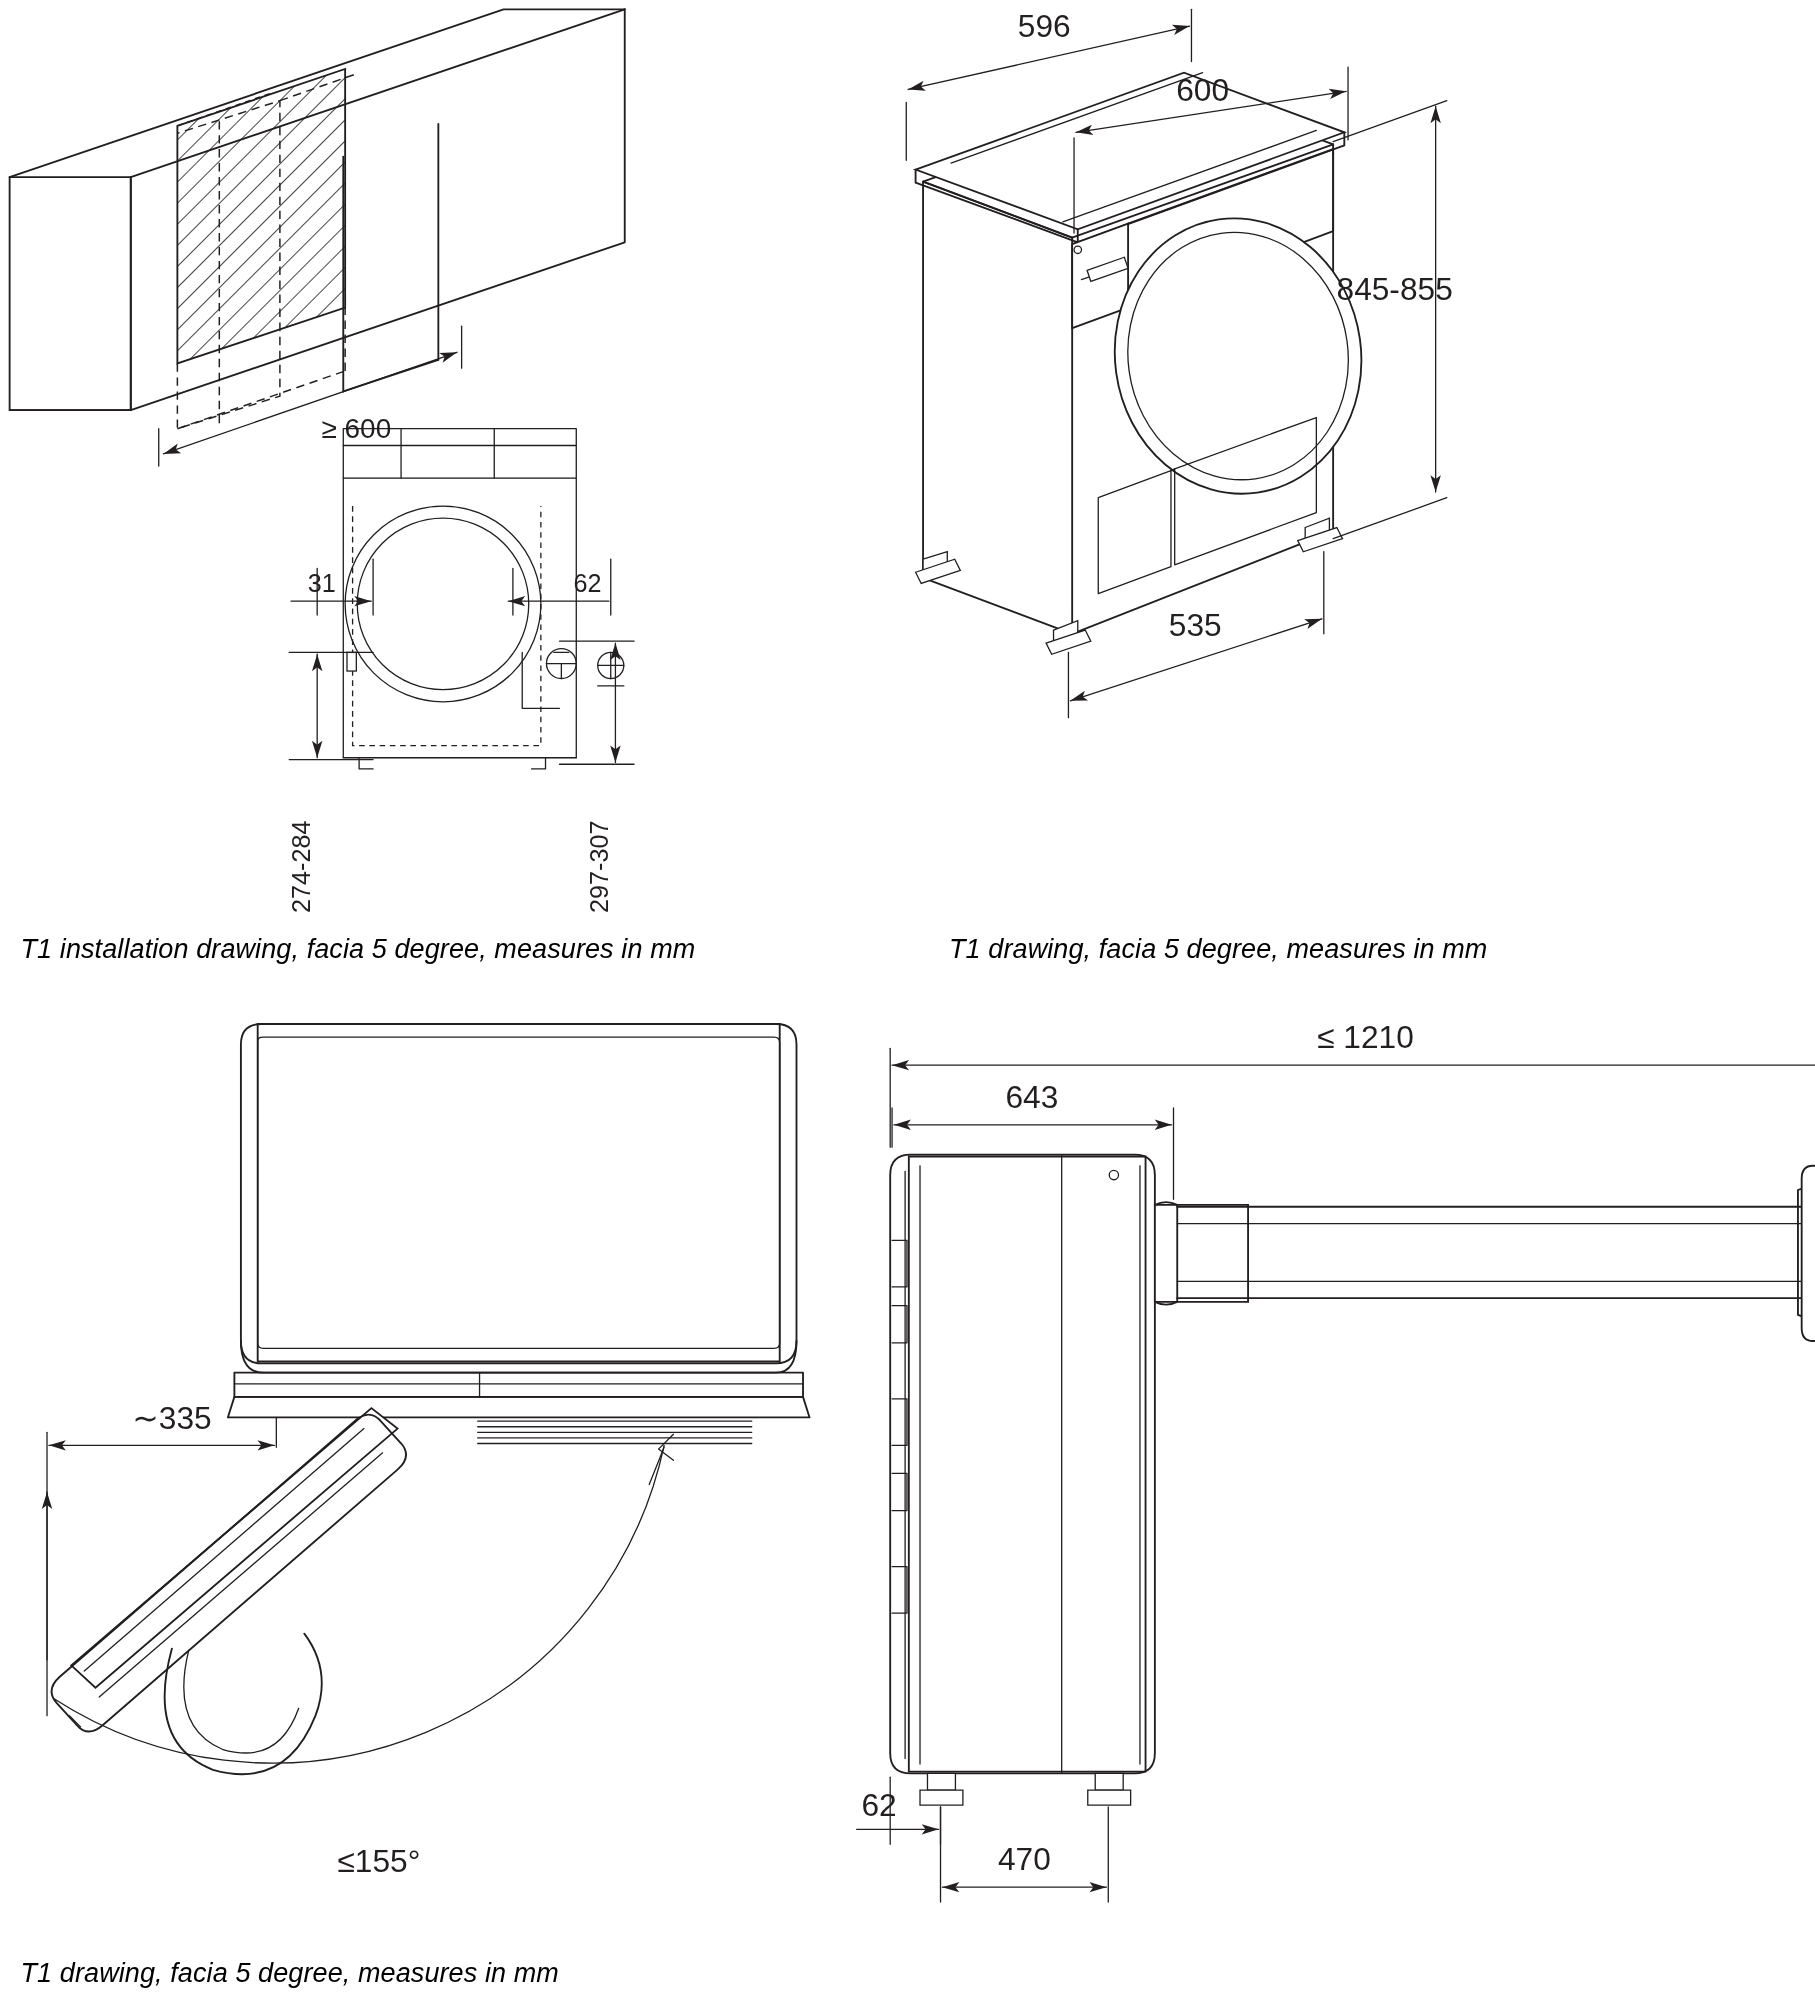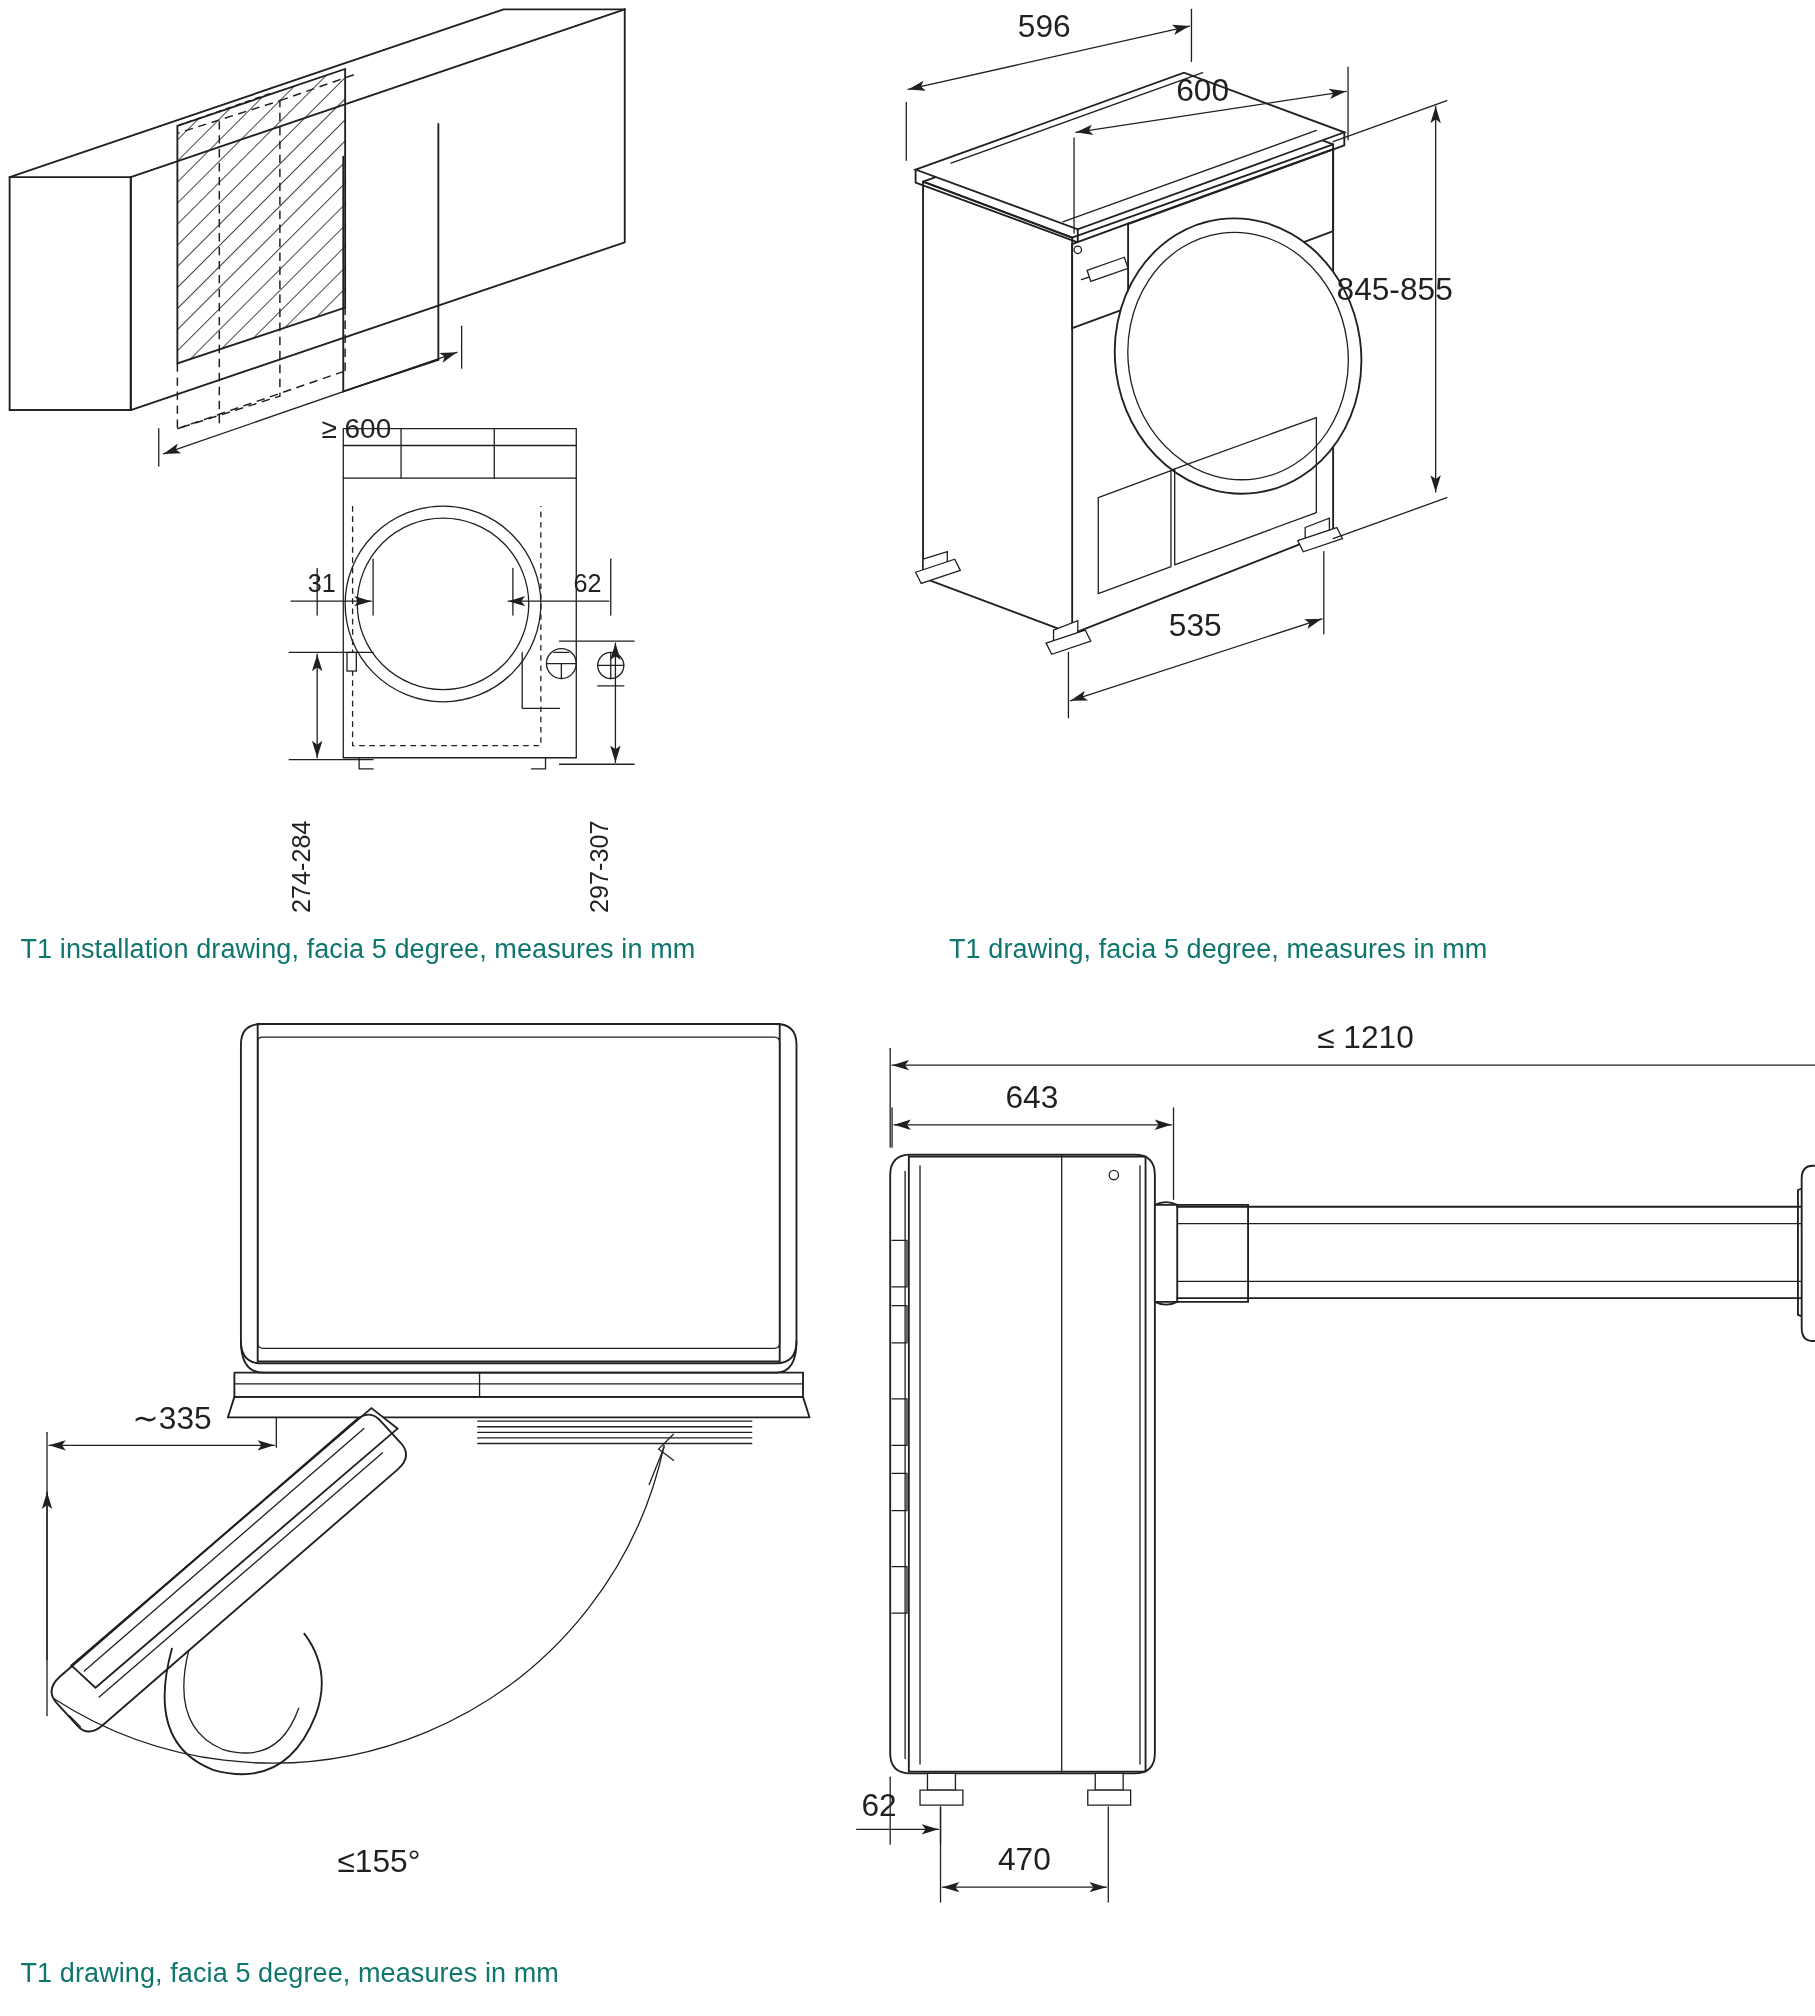--- a/index.html
+++ b/index.html
@@ -26,21 +26,22 @@
   .q-tl { left: 0;    top: 0;     width: 886px;  height: 988px; }
   .q-tr { left: 895px; top: 0;    width: 921px;  height: 988px; }
   .q-bl { left: 0;    top: 1007px; width: 811px; height: 1010px; padding-left: 6px; }
   .q-br { left: 838px; top: 1007px; width: 1014px; height: 1010px; }
 
   .caption {
     position: absolute;
     font-size: 27px;
     letter-spacing: 0.1px;
     white-space: nowrap;
-    color: #0f766e;
+    color: #000000;
+    font-style: italic;
   }
   .cap-tl { left: 20.5px;  top: 934px; }
   .cap-tr { left: 949px; top: 934px; }
   .cap-bl { left: 20.5px;  top: 1958px; }
   .cap-br { left: 813px; top: 1958px; }
 
   svg { display: block; }
   .ln   { fill: none; stroke: #231f20; stroke-width: 2; stroke-linejoin: round; stroke-linecap: round; }
   .ln-t { fill: none; stroke: #231f20; stroke-width: 1.4; stroke-linejoin: round; stroke-linecap: round; }
   .ln-d { fill: none; stroke: #231f20; stroke-width: 1.6; stroke-dasharray: 9 6; }

